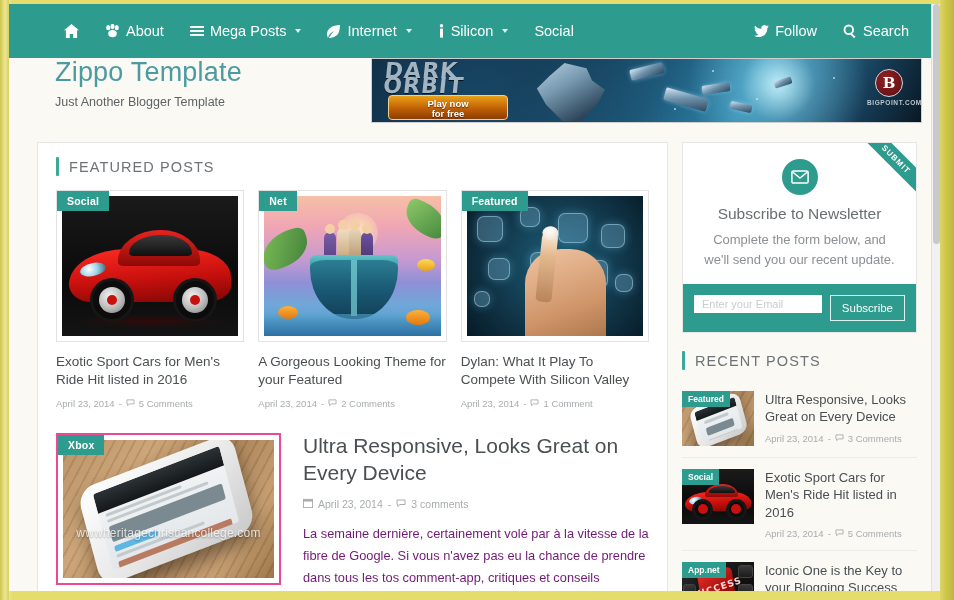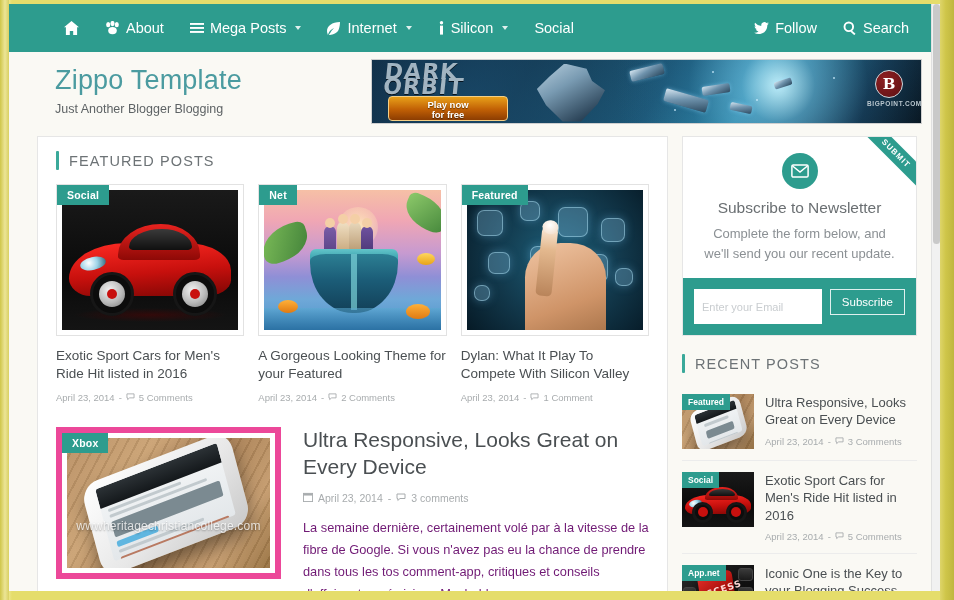--- a/index.html
+++ b/index.html
@@ -30,21 +30,21 @@
 
   #viewport {
     position: absolute;
     left: 9px; top: 4px; right: 14px; bottom: 9px;
     background: #faf9f4;
     overflow: hidden;
   }
 
   
   #topnav {
-    height: 48px;
+    height: 54px;
     background: #2d9c8e;
     display: flex;
     align-items: center;
     padding: 0 18px 0 42px;
     position: relative;
   }
   .nav-left { display:flex; align-items:center; gap:0; }
   .nav-right { margin-left:auto; display:flex; align-items:center; }
   .nav-item {
     display:flex; align-items:center; gap:6px;
@@ -64,21 +64,21 @@
     display:inline-block;
   }
   .nav-ico { display:inline-flex; align-items:center; }
   .nav-ico svg { display:block; }
 
   
   #header {
     height: 78px;
     background: #faf9f4;
     display:flex;
-    align-items:center;
+    align-items:flex-start;
     padding: 0 18px 0 46px;
     position:relative;
   }
   #brand { flex: 0 0 auto; }
   #site-title {
     color:#4b9ba0;
     font-size:27px;
     font-weight:400;
     letter-spacing:.2px;
     line-height:1.1;
@@ -414,21 +414,21 @@
     color:#ffd9d6; font-size:9px; font-weight:bold; letter-spacing:1px;
     font-family:"DejaVu Sans",sans-serif;
   }
 
   
   #article {
     display:flex; gap:22px; margin-top:24px;
   }
   #art-thumb {
     width:225px; height:152px;
-    border:6px solid #ec4899;
+    border:2px solid #ec4899;
     padding:5px;
     position:relative;
     overflow:hidden;
     flex:0 0 225px;
     background:#fff;
     cursor:pointer;
   }
   #art-thumb .inner { position:absolute; inset:5px; overflow:hidden; }
   #art-body { flex:1; min-width:0; }
   #art-title {
@@ -480,21 +480,21 @@
   }
   #nl-title { font-size:15.5px; color:#6a6f72; font-weight:400; }
   #nl-sub { font-size:13px; color:#8b9094; margin-top:7px; line-height:1.55; }
   #nl-form {
     background:#2d9c8e;
     padding:11px 11px;
     display:flex; gap:8px;
   }
   #nl-email {
     flex:1; min-width:0;
-    height:35px;
+    height:18px;
     border:none;
     background:#fff;
     padding:0 8px;
     font-size:11px;
     color:#555;
     font-family:"Liberation Sans",sans-serif;
   }
   #nl-email::placeholder { color:#c9cdd0; }
   #nl-submit {
     height:26px;
@@ -630,21 +630,21 @@
           </svg>
         </span>
         <span>Search</span>
       </div>
     </div>
   </nav>
 
   <header id="header">
     <div id="brand">
       <div id="site-title">Zippo Template</div>
-      <div id="site-desc">Just Another Blogger Blogging</div>
+      <div id="site-desc">Just Another Blogger Template</div>
     </div>
 
     <div id="banner">
       <div class="bnr-sky"></div>
       <div class="bnr-star" style="left:62%;top:18%;width:2px;height:2px;"></div>
       <div class="bnr-star" style="left:70%;top:62%;width:2px;height:2px;"></div>
       <div class="bnr-star" style="left:84%;top:28%;width:2px;height:2px;"></div>
       <div class="bnr-star" style="left:55%;top:78%;width:2px;height:2px;"></div>
 
       <div class="bnr-mech"></div>

